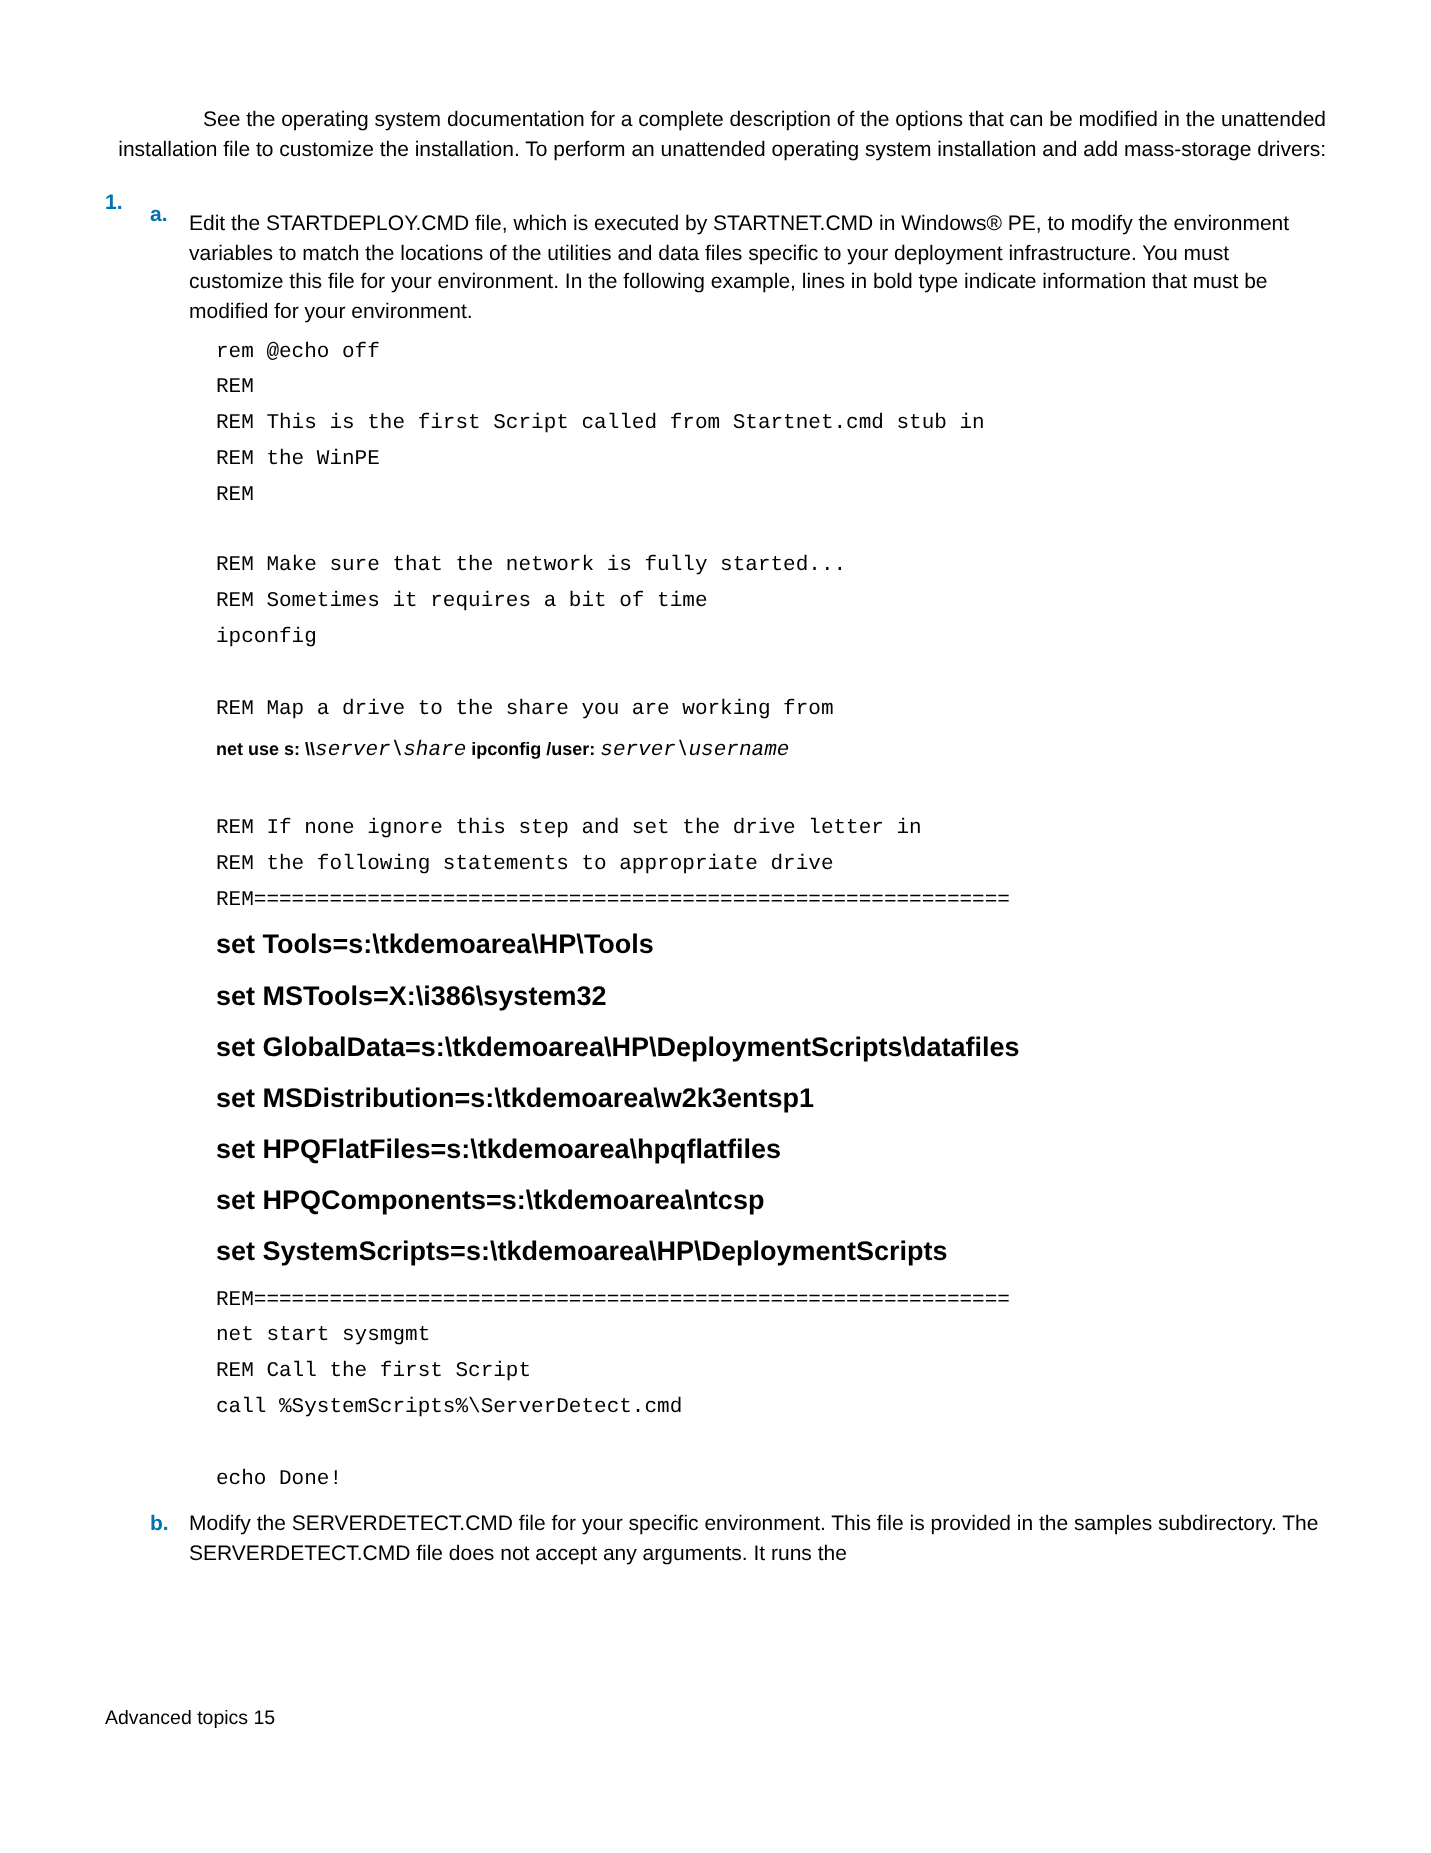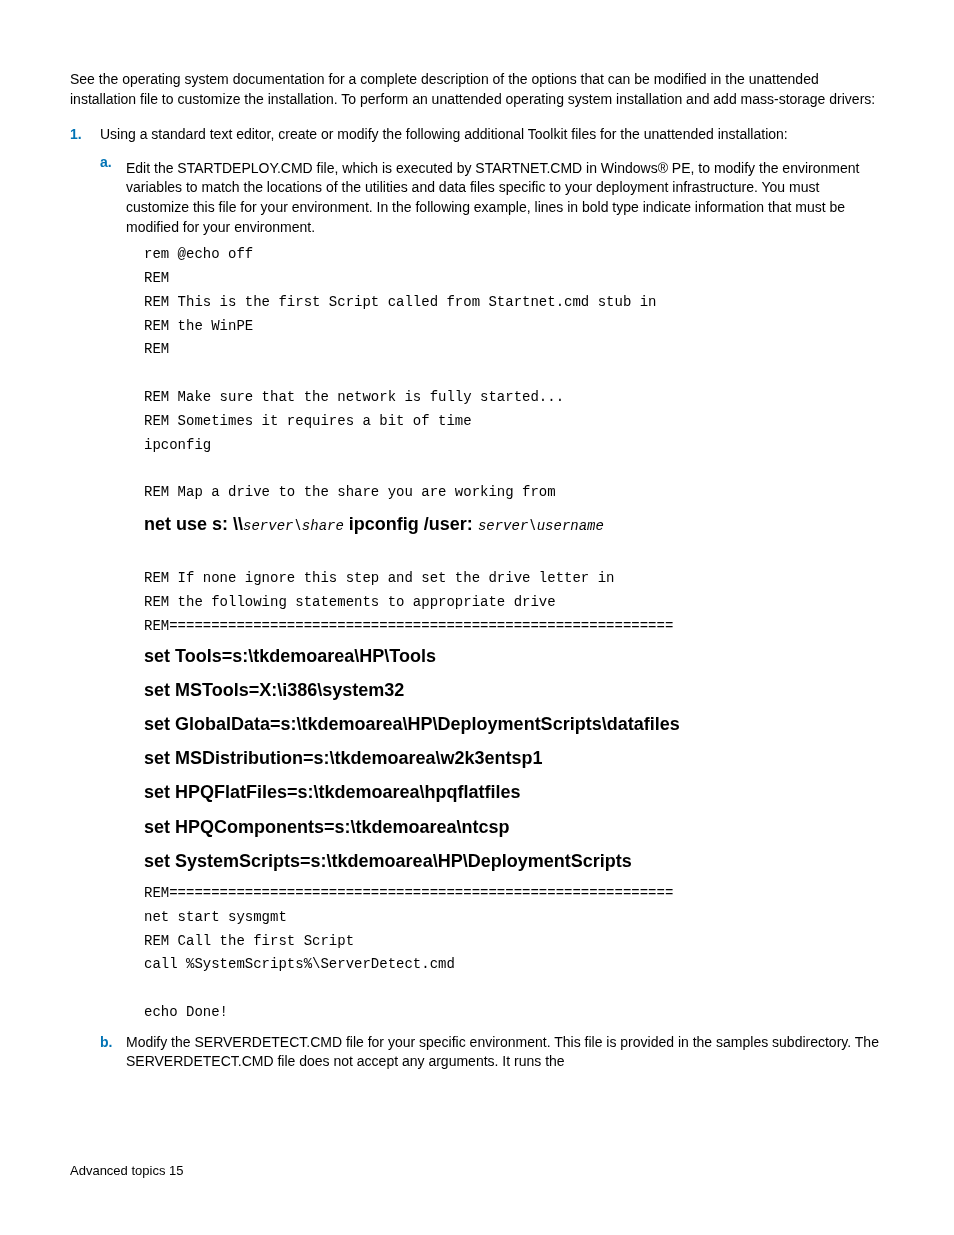--- a/index.html
+++ b/index.html
@@ -7,20 +7,21 @@
     font-size: 14px;
     color: #000;
     margin: 0;
     padding: 70px 70px 40px 70px;
     width: 954px;
     box-sizing: border-box;
     line-height: 1.4;
   }
   .intro-para {
     margin-bottom: 16px;
+    text-align: right;
   }
   .list1 {
     margin-left: 0px;
   }
   .list1-item {
     display: flex;
     margin-bottom: 12px;
   }
   .list1-num {
     color: #0073b5;
@@ -56,21 +57,21 @@
     font-family: "Courier New", Courier, monospace;
     font-size: 14px;
     white-space: pre;
     line-height: 1.7;
     margin-left: 18px;
     margin-top: 4px;
   }
   .code-bold {
     font-family: Arial, Helvetica, sans-serif;
     font-weight: bold;
-    font-size: 18px;
+    font-size: 12px;
   }
   .code-italic {
     font-family: "Courier New", Courier, monospace;
     font-style: italic;
   }
   .set-lines {
     font-family: Arial, Helvetica, sans-serif;
     font-weight: bold;
     font-size: 18px;
     line-height: 1.9;
@@ -86,21 +87,20 @@
 </style>
 </head>
 <body>
 
 <div class="intro-para">See the operating system documentation for a complete description of the options that can be modified in the unattended installation file to customize the installation. To perform an unattended operating system installation and add mass-storage drivers:</div>
 
 <div class="list1">
   <div class="list1-item">
     <div class="list1-num">1.</div>
     <div class="list1-body">
-      <div>Using a standard text editor, create or modify the following additional Toolkit files for the unattended installation:</div>
 
       <div class="list2-item">
         <div class="list2-num">a.</div>
         <div class="list2-body">
           <div class="para">
             <span>Edit the STARTDEPLOY.CMD file, which is executed by STARTNET.CMD in Windows® PE, to modify the environment variables to match the locations of the utilities and data files specific to your deployment infrastructure. You </span><span class="bold">must</span><span> customize this file for your environment. In the following example, lines in bold type indicate information that must be modified for your environment.</span>
           </div>
 
           <div class="code-block">rem @echo off
 REM

